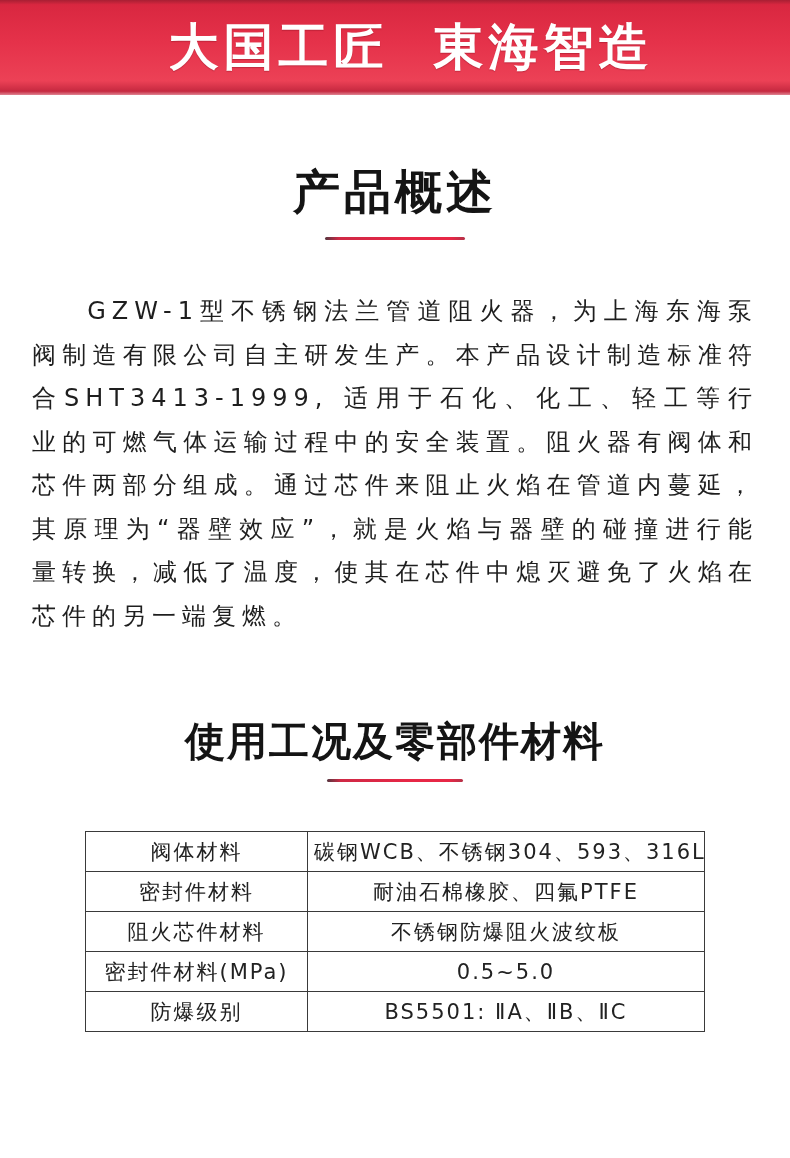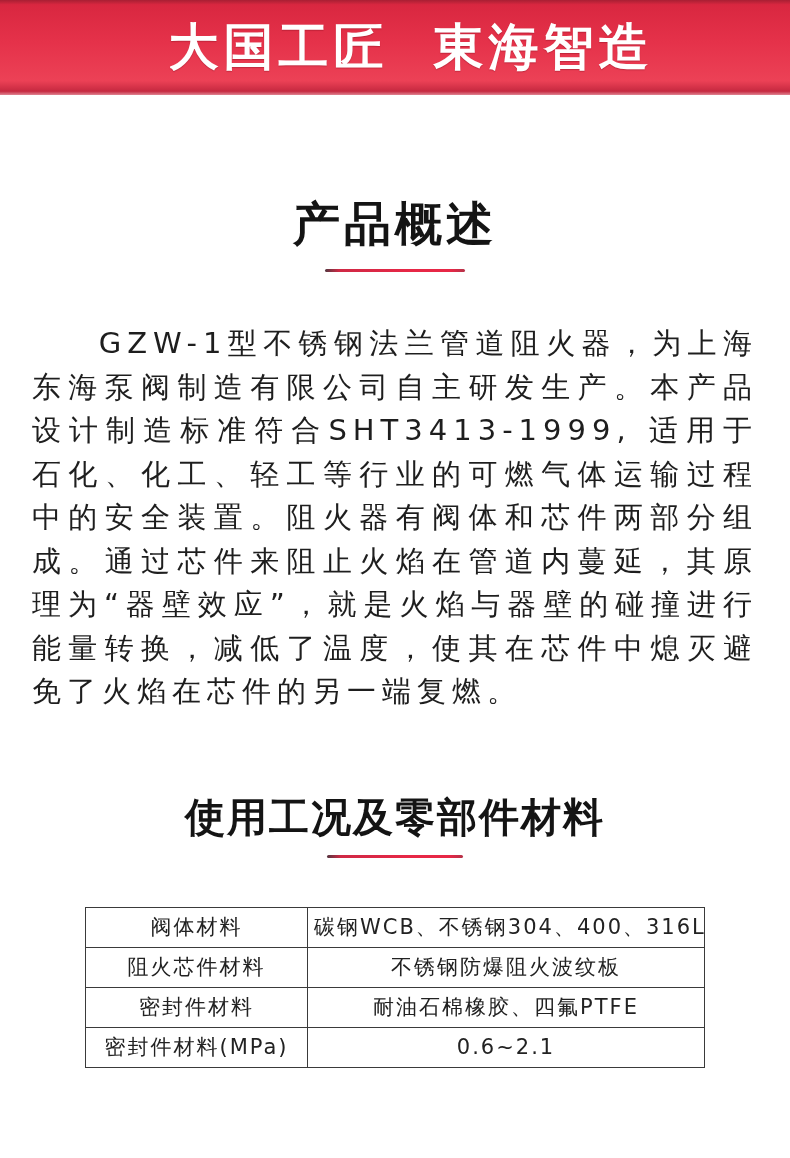--- a/index.html
+++ b/index.html
@@ -32,40 +32,40 @@
     white-space: pre;
     text-shadow: 0 1px 1px rgba(120,10,25,.35);
   }
 
   
   .section-heading {
     text-align: center;
     color: #141414;
     font-weight: bold;
   }
-  .heading-overview { margin-top: 98px; font-size: 47px; letter-spacing: 4px; }
+  .heading-overview { margin-top: 66px; font-size: 47px; letter-spacing: 4px; }
   .heading-materials { margin-top: 76px; font-size: 40px; letter-spacing: 2px; }
 
   .heading-underline {
     height: 3px;
     margin: 13px auto 0;
     border-radius: 2px;
     background: linear-gradient(90deg,
       #553640 0%, #cf2945 10%,
       #e72746 60%, #e72746 90%, #b53248 100%);
   }
   .underline-overview  { width: 140px; }
   .heading-materials + .heading-underline { margin-top: 10px; }
   .underline-materials { width: 136px; }
 
   
   .overview-paragraph {
     width: 726px;
     margin: 50px auto 4px;
-    font-size: 29px;
+    font-size: 24px;
     line-height: 43.5px;
     letter-spacing: 6px;
     color: #1e1e1e;
     text-align: justify;
     text-indent: 2.3em;
   }
 
   
   .materials-table {
     width: 620px;
@@ -101,29 +101,33 @@
 </section>
 
 <section>
   <h2 class="section-heading heading-materials">使用工况及零部件材料</h2>
   <div class="heading-underline underline-materials"></div>
 
   <table class="materials-table">
     <tbody>
       <tr>
         <td class="label-cell">阀体材料</td>
-        <td>碳钢WCB、不锈钢304、400、316L</td>
+        <td>碳钢WCB、不锈钢304、593、316L</td>
+      </tr>
+      <tr>
+        <td class="label-cell">密封件材料</td>
+        <td>耐油石棉橡胶、四氟PTFE</td>
       </tr>
       <tr>
         <td class="label-cell">阻火芯件材料</td>
         <td>不锈钢防爆阻火波纹板</td>
       </tr>
       <tr>
-        <td class="label-cell">密封件材料</td>
-        <td>耐油石棉橡胶、四氟PTFE</td>
+        <td class="label-cell">密封件材料(MPa)</td>
+        <td>0.5~5.0</td>
       </tr>
       <tr>
-        <td class="label-cell">密封件材料(MPa)</td>
-        <td>0.6~2.1</td>
+        <td class="label-cell">防爆级别</td>
+        <td>BS5501: ⅡA、ⅡB、ⅡC</td>
       </tr>
     </tbody>
   </table>
 </section>
 
 </body></html>

